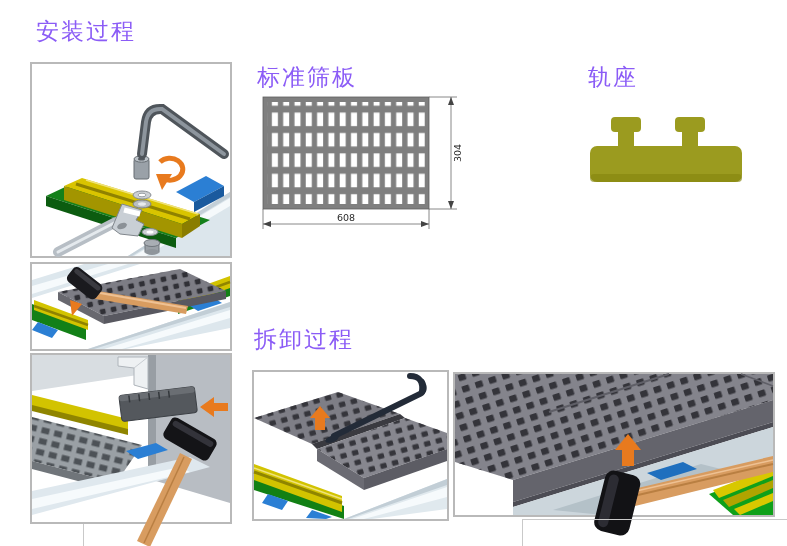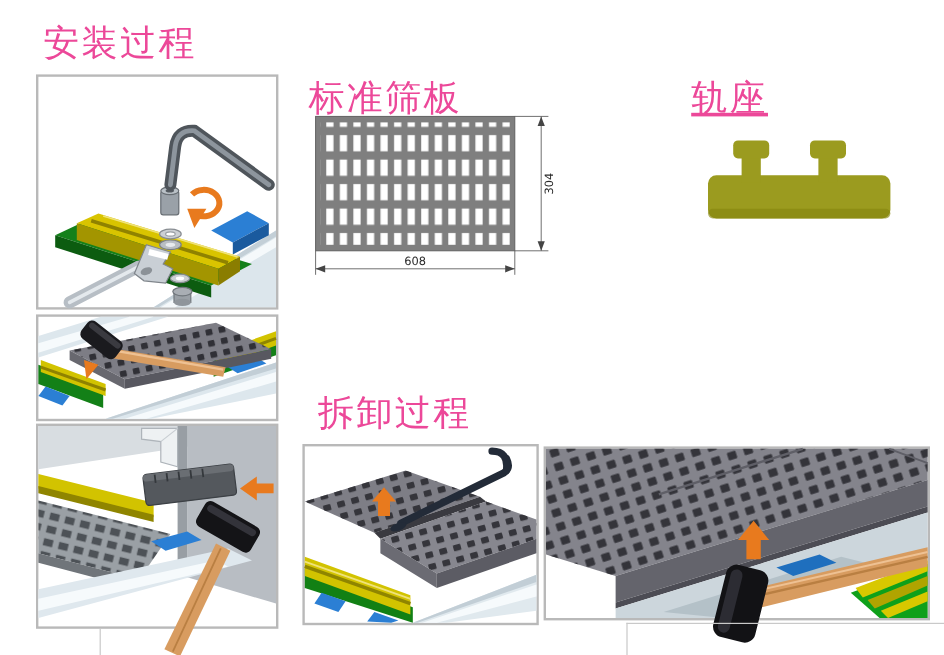--- a/index.html
+++ b/index.html
@@ -1,25 +1,25 @@
 <!DOCTYPE html>
 <html><head>
 <meta charset="utf-8">
 <style>
   html,body{margin:0;padding:0;}
   body{
     width:787px;height:546px;position:relative;background:#ffffff;
     font-family:"DejaVu Sans","Liberation Sans",sans-serif;color:#1c1c1c;
     overflow:hidden;
   }
-  .cn-label{position:absolute;font-size:30px;letter-spacing:2px;color:#ec4899;white-space:nowrap;}
+  .cn-label{position:absolute;font-size:23px;letter-spacing:2px;color:#8b5cf6;white-space:nowrap;}
   #page-title{left:36px;top:16px;}
   #lbl-panel{left:257px;top:62px;}
-  #lbl-rail{left:576px;top:62px;text-decoration:underline;}
-  #lbl-removal{left:254px;top:324px;margin-left:11px;}
+  #lbl-rail{left:588px;top:62px;}
+  #lbl-removal{left:254px;top:324px;}
   .frame{position:absolute;border:2px solid #b9b9b9;background:#fff;box-sizing:border-box;}
   #fig1{left:30px;top:62px;width:202px;height:196px;}
   #fig2{left:30px;top:262px;width:202px;height:89px;}
   #fig3{left:30px;top:353px;width:202px;height:171px;}
   #fig4{left:252px;top:370px;width:197px;height:151px;}
   #fig5{left:453px;top:372px;width:322px;height:145px;}
   .frame svg{display:block;overflow:visible;}
   #panel-drawing{position:absolute;left:258px;top:89px;width:205px;height:145px;}
   #rail-seat{position:absolute;left:582px;top:108px;width:168px;height:80px;}
   .dimtext{font-size:9.5px;fill:#2a2a2a;font-family:"DejaVu Sans",sans-serif;}

